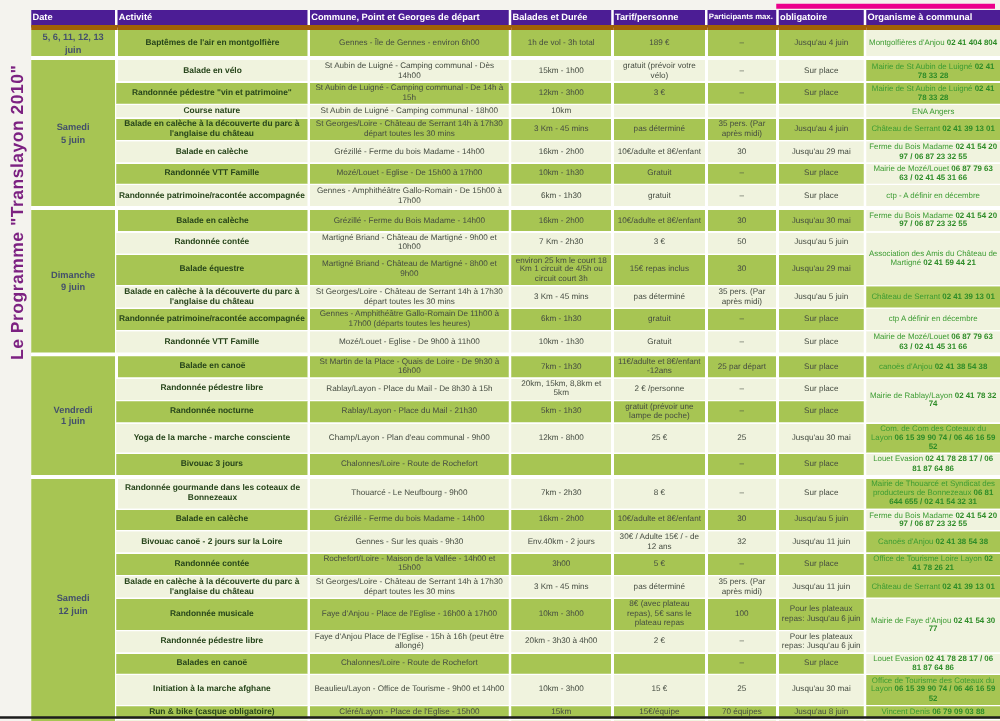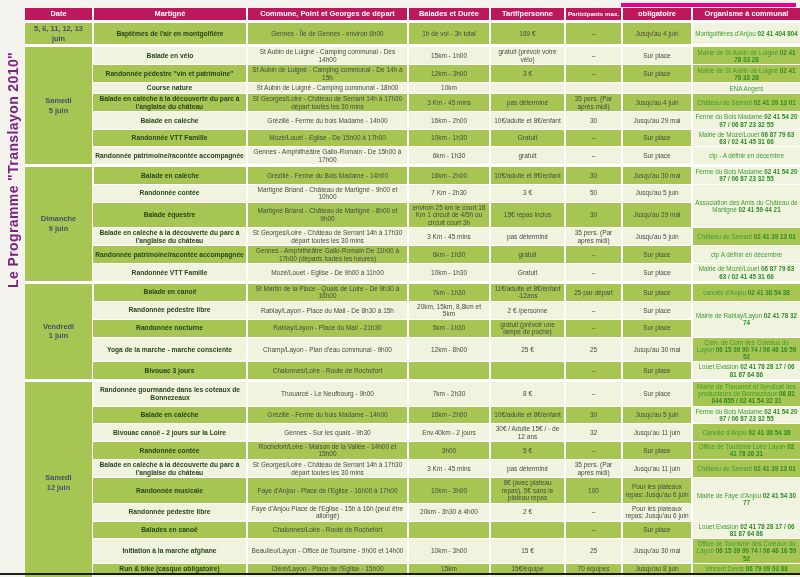--- a/index.html
+++ b/index.html
@@ -13,23 +13,23 @@
     writing-mode:vertical-rl;transform:rotate(180deg);
     font-size:14px;font-weight:bold;color:#7c2181;letter-spacing:.4px;white-space:nowrap;
   }
   .pink-bar{position:absolute;left:621px;top:3px;width:175px;height:4px;background:#ec008c;}
   .scan-line{position:absolute;left:0;top:573px;width:800px;height:2px;background:#1c1c1c;}
   table.program{
     position:absolute;left:25px;top:8px;width:775px;
     border-collapse:collapse;table-layout:fixed;background:#fff;
   }
   th{
-    background:#be185d;color:#ffffff;font-size:7.4px;font-weight:bold;
-    padding:2px 1px;border-left:2px solid #fff;border-bottom:1px solid #a16207;
-    text-align:center;line-height:1.1;
+    background:#4c1d95;color:#ffffff;font-size:7.4px;font-weight:bold;
+    padding:2px 1px;border-left:2px solid #fff;border-bottom:4px solid #a16207;
+    text-align:left;line-height:1.1;
   }
   th.small{font-size:6.2px;}
   th:first-child{border-left:none;}
   td{
     font-size:6.5px;color:#454c41;text-align:center;vertical-align:middle;
     padding:1px 2px;border-left:2px solid #fff;border-top:1px solid #fff;line-height:1.15;
     overflow:hidden;
   }
   td:first-child{border-left:none;}
   tr.group-start td{border-top:3px solid #fff;}
@@ -54,21 +54,21 @@
         <col style="width:161px">
       <col style="width:82px">
         <col style="width:75px">
         <col style="width:57px">
       <col style="width:70px">
         <col style="width:108px">
     </colgroup>
     <thead>
       <tr>
         <th>Date</th>
-        <th>Martigné</th>
+        <th>Activité</th>
         <th>Commune, Point et Georges de départ</th>
         <th>Balades et Durée</th>
         <th>Tarif/personne</th>
         <th class="small">Participants max.</th>
         <th>obligatoire</th>
         <th>Organisme à communal</th>
       </tr>
     </thead>
     <tbody id="tbody">
         <tr class="group-start">

